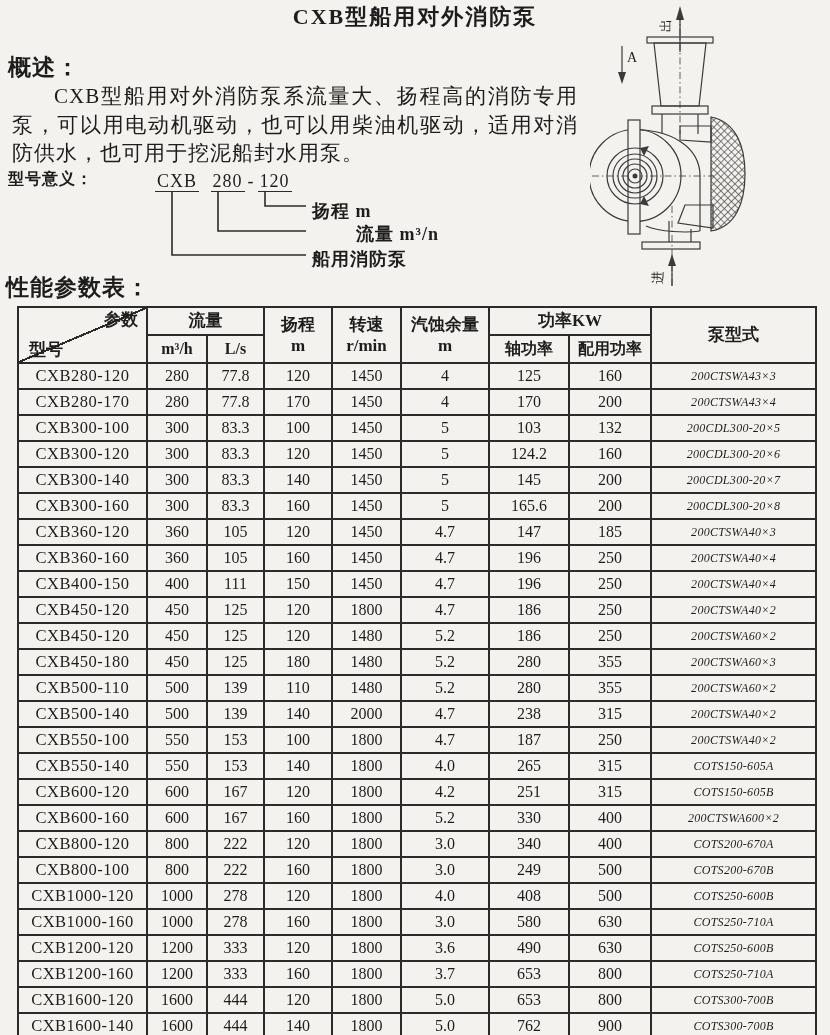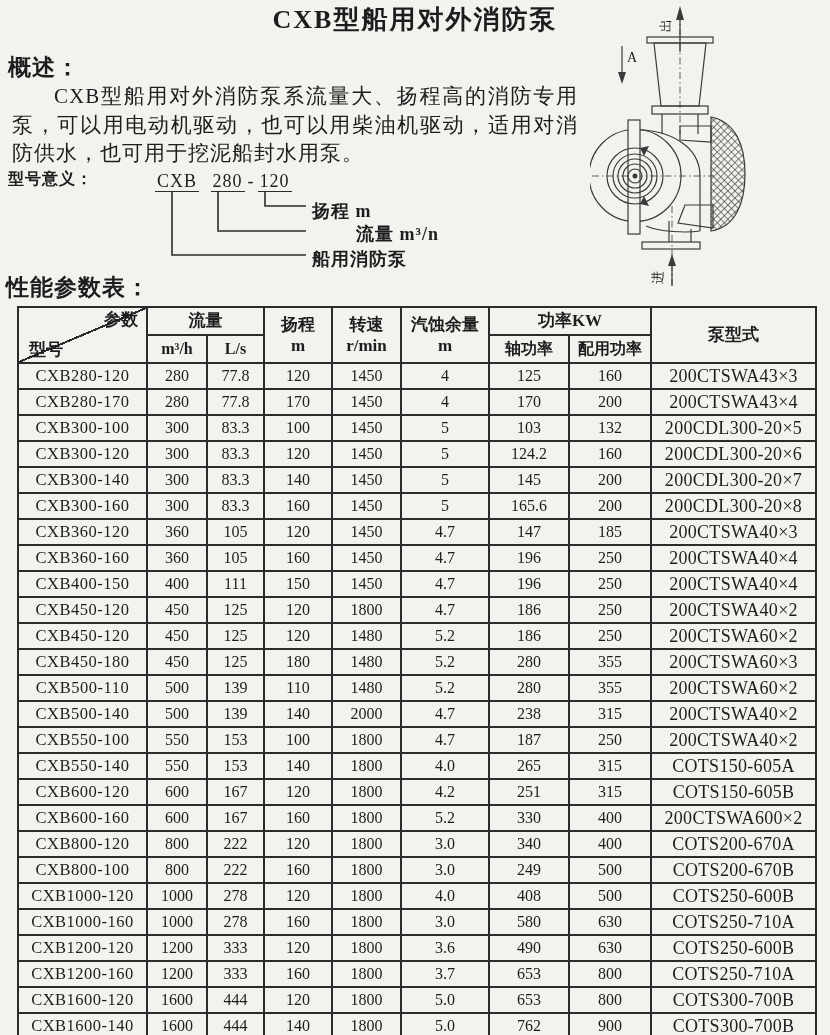--- a/index.html
+++ b/index.html
@@ -6,21 +6,21 @@
   .page{
     position:relative;
     width:830px;height:1035px;
     background:#f3f2ee;
     color:#1d1d1d;
     font-family:"Liberation Serif","DejaVu Serif",serif;
     overflow:hidden;
   }
   .page-title{
     position:absolute;top:2px;left:0;width:830px;
-    text-align:center;font-size:26px;font-weight:bold;letter-spacing:2px;
+    text-align:center;font-size:22px;font-weight:bold;letter-spacing:2px;
   }
   .sec-heading{position:absolute;font-size:23px;font-weight:bold;letter-spacing:1px;}
   .overview-heading{left:8px;top:52px;}
   .overview-paragraph{
     position:absolute;left:12px;top:82px;width:566px;
     font-size:21px;line-height:28.5px;text-indent:2em;letter-spacing:1px;
     text-align:justify;
   }
   .model-heading{left:8px;top:169px;font-size:16px;}
   .model-code{
@@ -49,21 +49,21 @@
     border:2px solid #2b2b2b;
     text-align:center;vertical-align:middle;
     padding:0;line-height:1.05;
     font-family:"Liberation Serif","DejaVu Serif",serif;
     overflow:hidden;white-space:nowrap;
   }
   table.perf thead th{font-size:17px;font-weight:bold;height:26px;}
   table.perf td{font-size:16px;height:24px;font-weight:normal;}
   table.perf .unit-row th{font-size:16px;}
   table.perf td:first-child{font-size:16.5px;letter-spacing:0.5px;}
-  table.perf td:last-child{font-size:18px;letter-spacing:0.3px;}
+  table.perf td:last-child{font-size:12px;letter-spacing:0.3px;font-style:italic;}
   th.corner{position:relative;background:
     linear-gradient(to bottom right,
       transparent calc(50% - 1px),#2b2b2b calc(50% - 1px),
       #2b2b2b calc(50% + 1px),transparent calc(50% + 1px));}
   th.corner .tr{position:absolute;top:3px;right:8px;font-size:17px;font-family:Liberation Serif, serif;}
   th.corner .bl{position:absolute;bottom:3px;left:10px;font-size:17px;}
   .twoline div{line-height:1.25;}
 </style>
 </head>
 <body>

